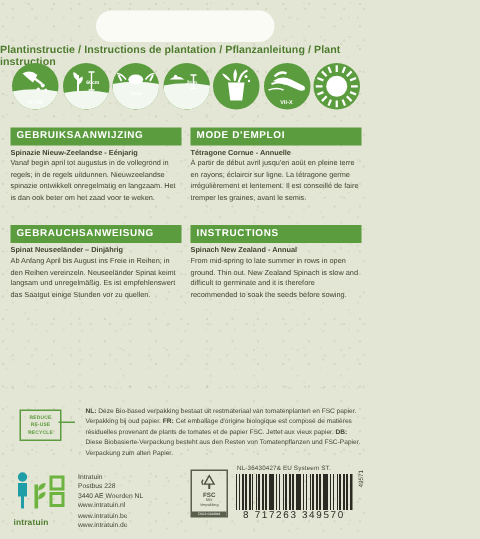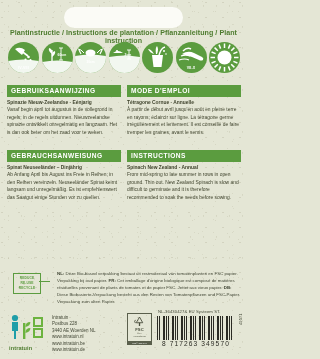--- a/index.html
+++ b/index.html
@@ -22,21 +22,21 @@
       radial-gradient(circle at 54% 8%, rgba(120,110,80,.10) 0 .6px, transparent .7px);
     background-size:17px 15px,23px 19px,13px 21px,29px 17px,19px 13px,31px 23px;
     pointer-events:none;
   }
   .hang-hole{
     position:absolute;left:64px;top:7px;width:119px;height:21px;
     background:#fbfbf6;border-radius:11px;
   }
   .top-title{
     position:absolute;left:0;top:29px;width:247px;
-    text-align:center;font-size:7.1px;font-weight:bold;
+    text-align:left;font-size:7.1px;font-weight:bold;
     letter-spacing:.05px;color:#4e7c2f;
   }
   
   .badges{
     position:absolute;left:8px;top:41px;width:232px;height:33px;
     display:flex;justify-content:space-between;align-items:center;
   }
   .badge{
     width:31px;height:31px;border-radius:50%;
     background:#5b9c3f;position:relative;overflow:hidden;flex:0 0 auto;

